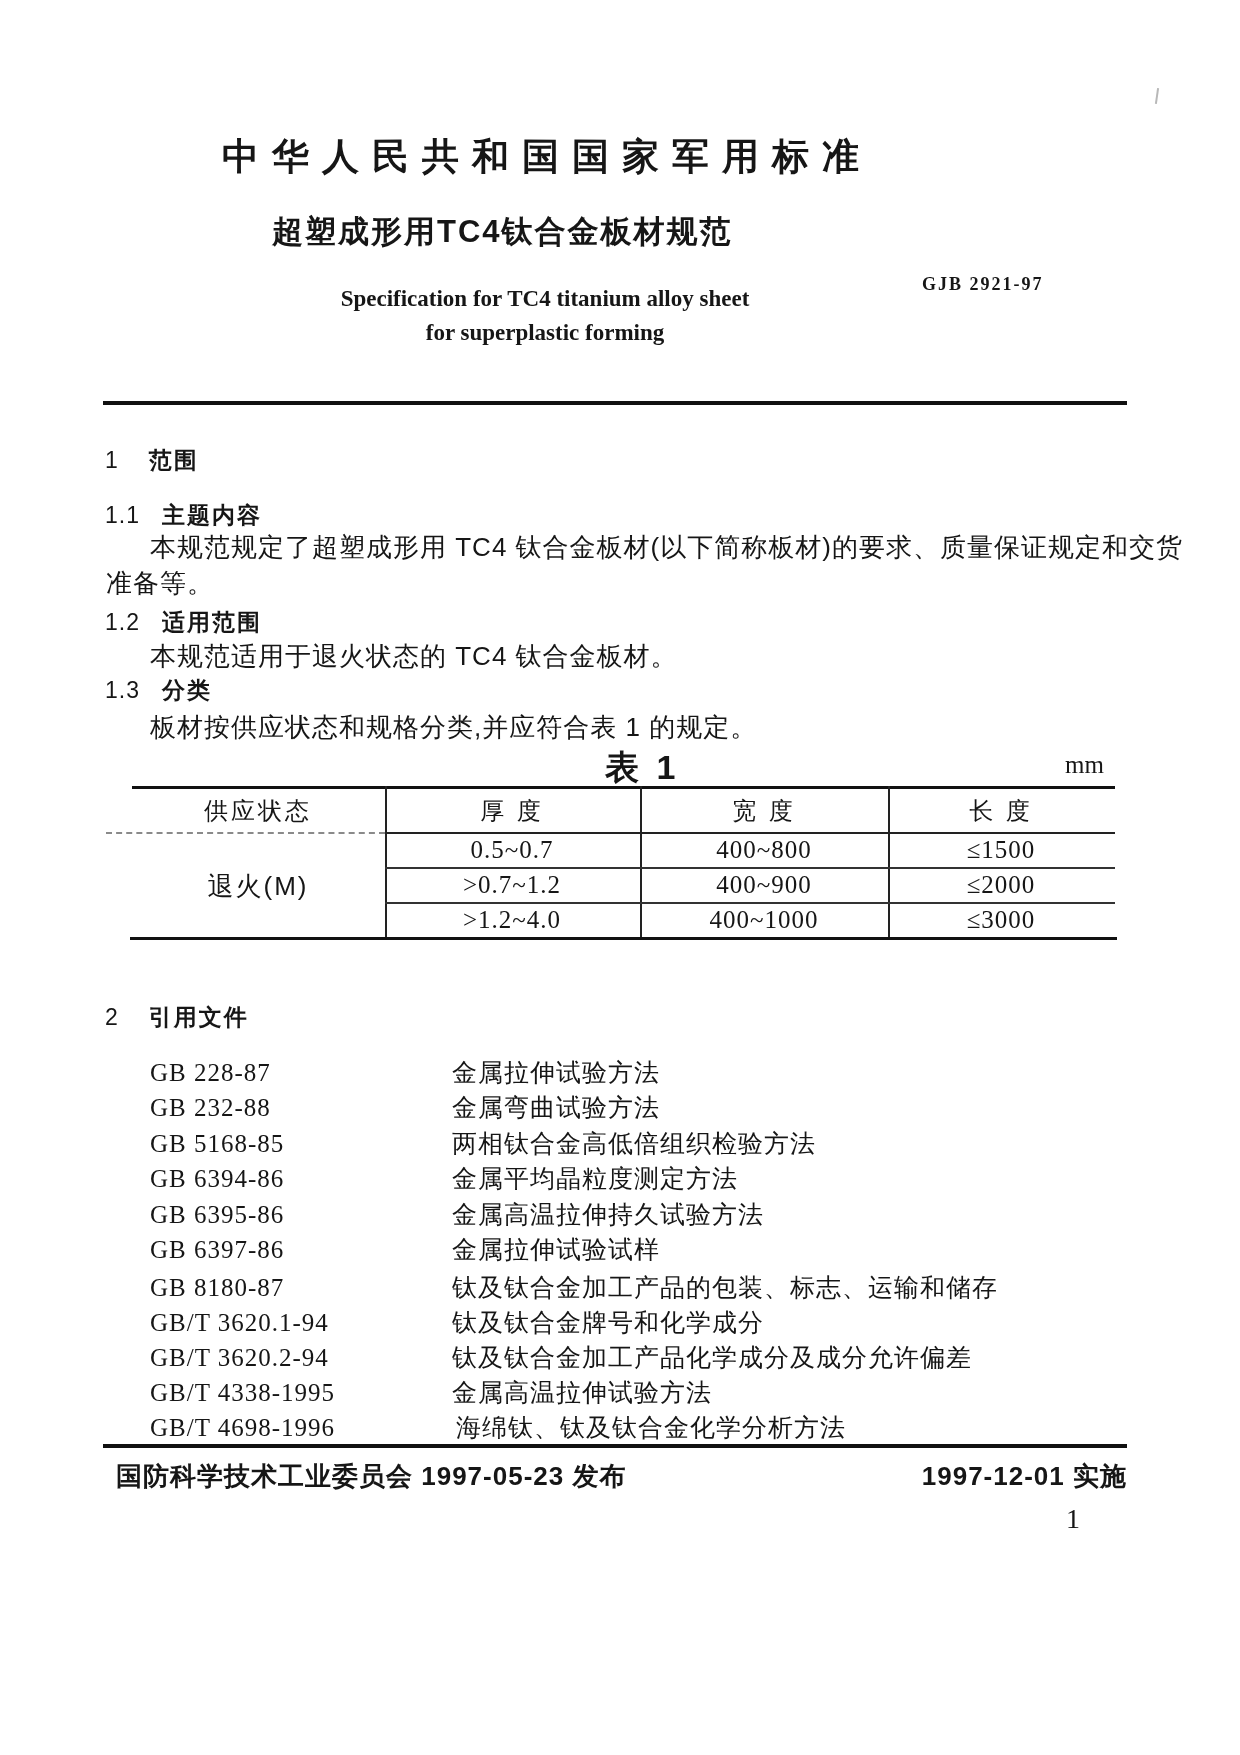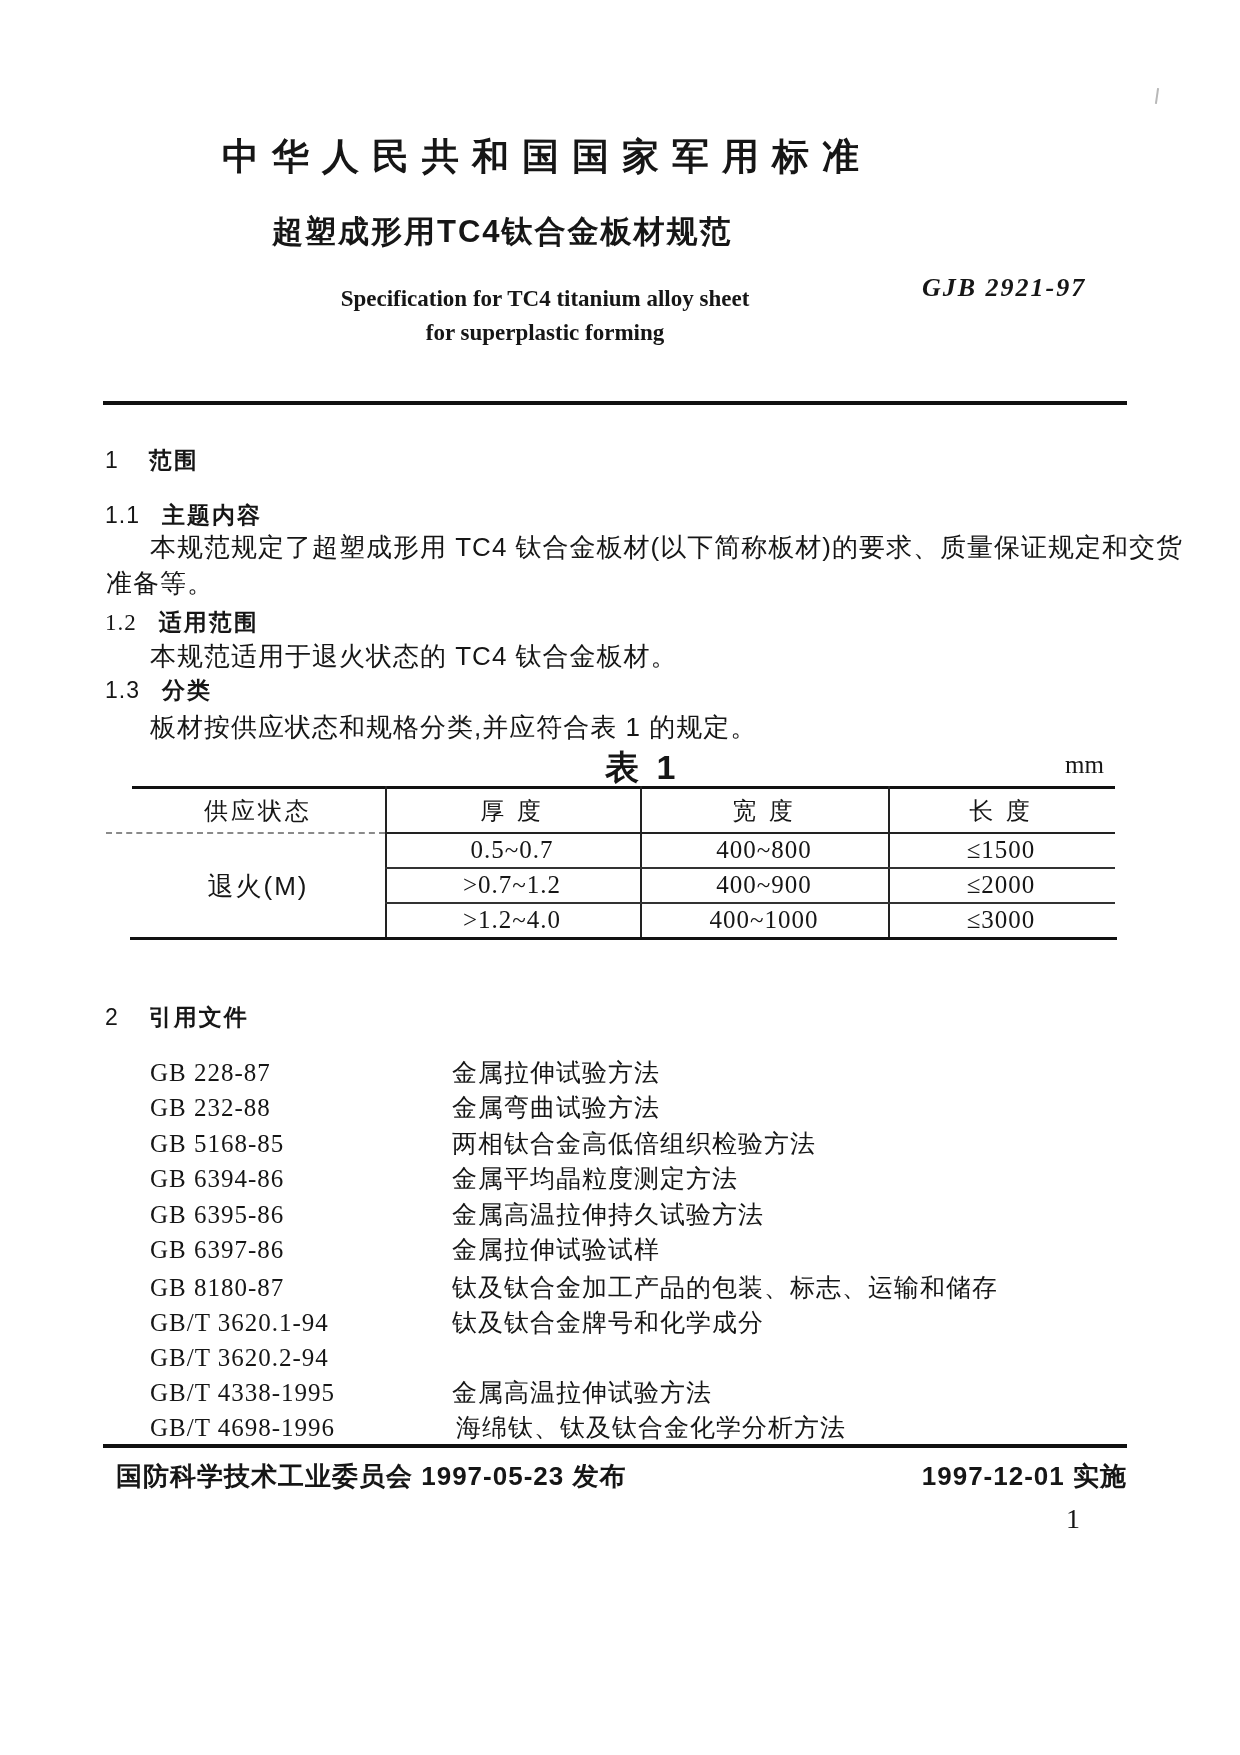--- a/index.html
+++ b/index.html
@@ -15,21 +15,21 @@
   }
   .abs { position: absolute; line-height: 1; white-space: pre; }
 
   
   .std-type    { top:138px; left:222px; font-size:37px; font-weight:bold; letter-spacing:13px; }
   .title-cn    { top:216px; left:272px; font-size:31px; font-weight:bold; letter-spacing:2px; }
   .title-en    { top:287px; left:295px; width:500px; text-align:center;
                  font-family:"Liberation Serif", serif; font-size:23px; font-weight:bold; white-space:normal; }
   .title-en .l2{ display:block; margin-top:11px; }
   .std-no      { top:275px; left:922px; font-family:"Liberation Serif", serif;
-                 font-size:26px; font-weight:bold; letter-spacing:2px;font-style:italic; }
+                 font-size:18px; font-weight:bold; letter-spacing:2px; }
 
   .rule        { position:absolute; background:#111; }
   .rule-top    { top:401px;  left:103px; width:1024px; height:4px; }
   .rule-footer { top:1444px; left:103px; width:1024px; height:4px; }
 
   
   .h-row  { display:flex; align-items:baseline; }
   .h-no   { font-size:23px; letter-spacing:1px; }
   .h-title{ font-size:23px; font-weight:bold; letter-spacing:2px; }
   .gap-lg { margin-right:30px; } .gap-md { margin-right:22px; }
@@ -85,21 +85,21 @@
     <span class="h-title">范围</span>
   </div>
 
   <div class="abs h-row" style="top:504px; left:105px;">
     <span class="h-no gap-md">1.1</span>
     <span class="h-title">主题内容</span>
   </div>
   <div class="abs body-text" style="top:534px; left:150px;">本规范规定了超塑成形用 TC4 钛合金板材(以下简称板材)的要求、质量保证规定和交货</div>
   <div class="abs body-text" style="top:570px; left:106px;">准备等。</div>
 
-  <div class="abs h-row" style="top:611px; left:105px;font-family:Liberation Serif, serif;">
+  <div class="abs h-row" style="top:611px; left:105px;">
     <span class="h-no gap-md">1.2</span>
     <span class="h-title">适用范围</span>
   </div>
   <div class="abs body-text" style="top:643px; left:150px;">本规范适用于退火状态的 TC4 钛合金板材。</div>
 
   <div class="abs h-row" style="top:679px; left:105px;">
     <span class="h-no gap-md">1.3</span>
     <span class="h-title">分类</span>
   </div>
   <div class="abs body-text" style="top:714px; left:150px;">板材按供应状态和规格分类,并应符合表 1 的规定。</div>
@@ -161,20 +161,21 @@
   <div class="abs ref-code" style="top:1237px; left:150px;">GB 6397-86</div>
   <div class="abs ref-title" style="top:1237px; left:452px;">金属拉伸试验试样</div>
 
   <div class="abs ref-code" style="top:1275px; left:150px;">GB 8180-87</div>
   <div class="abs ref-title" style="top:1275px; left:452px;">钛及钛合金加工产品的包装、标志、运输和储存</div>
 
   <div class="abs ref-code" style="top:1310px; left:150px;">GB/T 3620.1-94</div>
   <div class="abs ref-title" style="top:1310px; left:452px;">钛及钛合金牌号和化学成分</div>
 
   <div class="abs ref-code" style="top:1345px; left:150px;">GB/T 3620.2-94</div>
+  <div class="abs ref-title" style="top:1345px; left:452px;">钛及钛合金加工产品化学成分及成分允许偏差</div>
 
   <div class="abs ref-code" style="top:1380px; left:150px;">GB/T 4338-1995</div>
   <div class="abs ref-title" style="top:1380px; left:452px;">金属高温拉伸试验方法</div>
 
   <div class="abs ref-code" style="top:1415px; left:150px;">GB/T 4698-1996</div>
   <div class="abs ref-title" style="top:1415px; left:456px;">海绵钛、钛及钛合金化学分析方法</div>
 
   <div class="rule rule-footer"></div>
   <div class="abs footer-issued">国防科学技术工业委员会 1997-05-23 发布</div>
   <div class="abs footer-effective">1997-12-01 实施</div>

